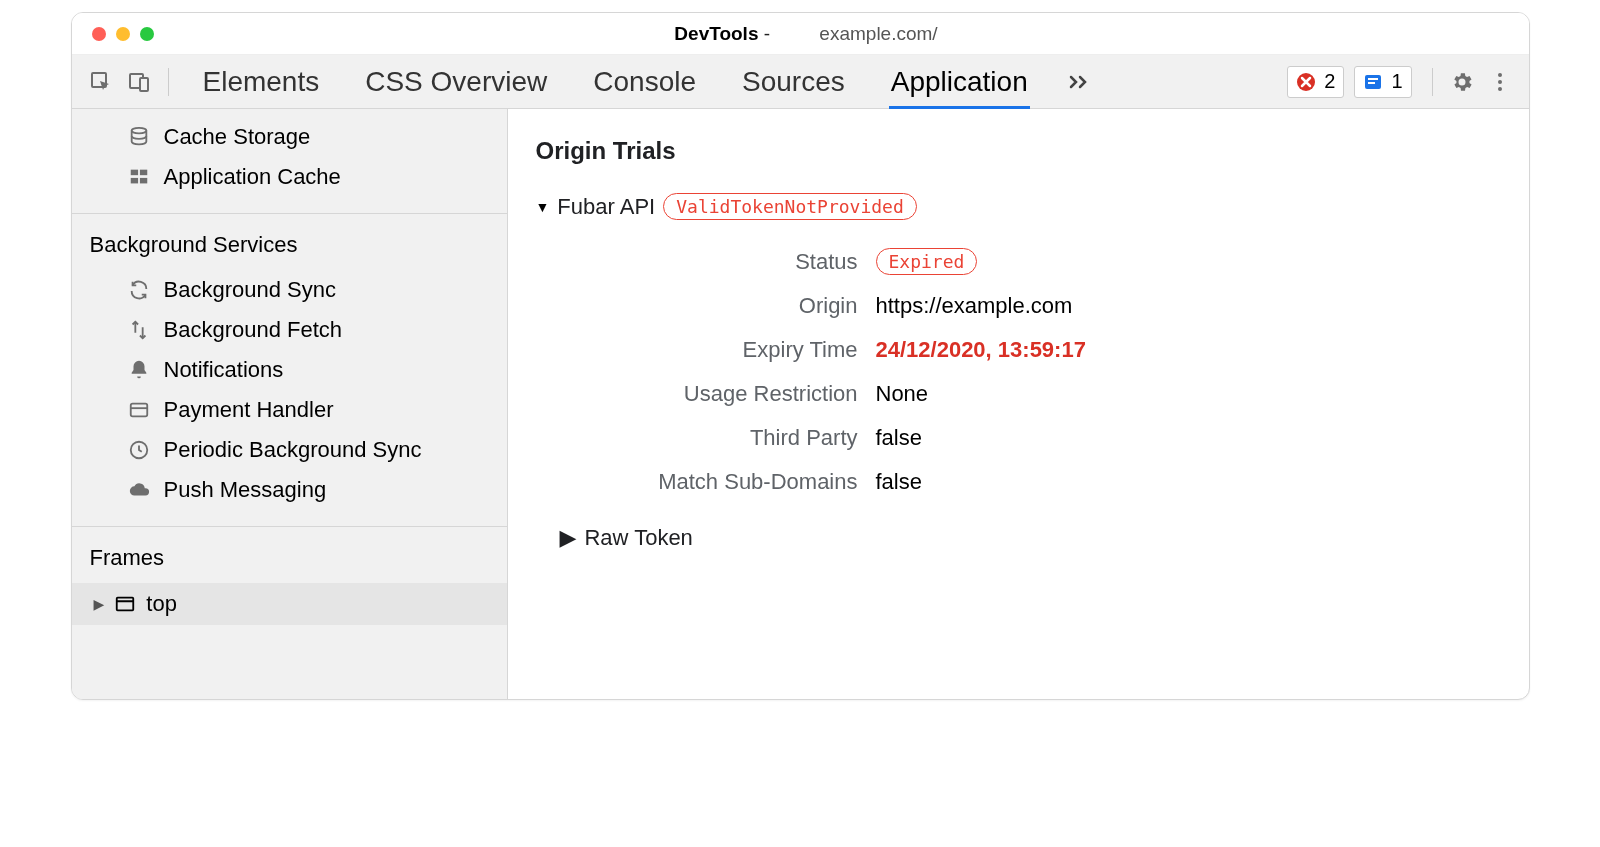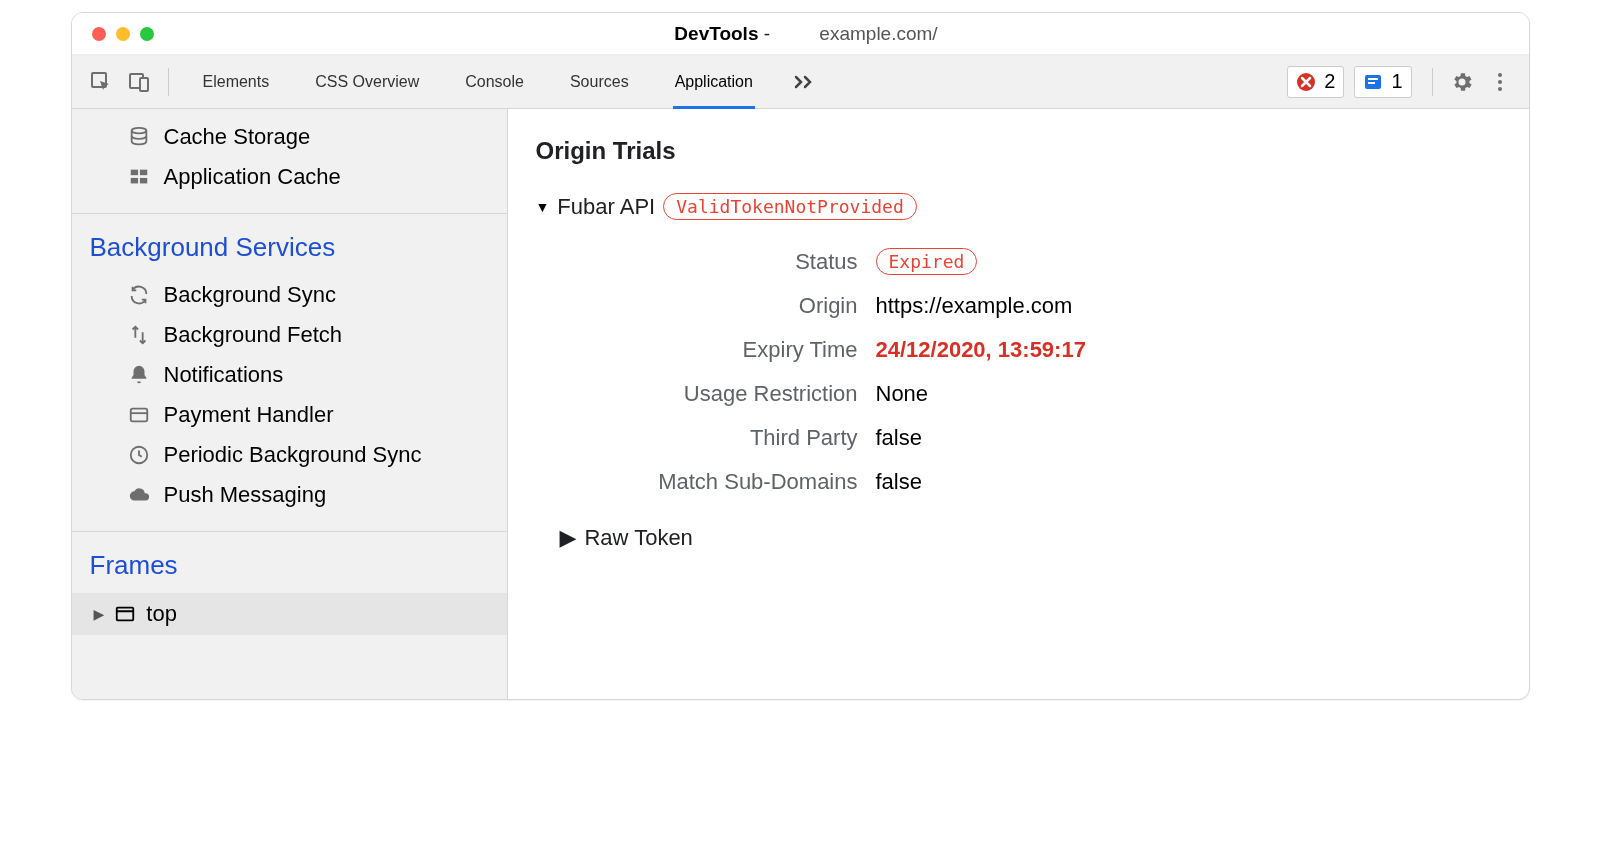--- a/index.html
+++ b/index.html
@@ -29,37 +29,37 @@
   .dot{width:14px;height:14px;border-radius:50%;}
   .dot.red{background:#ff5f57;} .dot.yellow{background:#ffbd2e;} .dot.green{background:#28c940;}
   .title{flex:1;text-align:center;font-size:19px;color:#222;}
   .title b{font-weight:600;color:#000;}
   .title .url{color:#555;margin-left:44px;}
 
   
   .toolbar{display:flex;align-items:center;height:54px;background:var(--grey-bg);border-bottom:1px solid var(--border);padding:0 10px;}
   .tool-btn{width:38px;height:38px;display:flex;align-items:center;justify-content:center;color:var(--icon);}
   .tool-sep{width:1px;height:28px;background:#ccc;margin:0 10px;}
-  .tabs{display:flex;gap:46px;padding-left:24px;font-size:16px;color:#333;}
+  .tabs{display:flex;gap:46px;padding-left:24px;font-size:28px;color:#333;}
   .tab{height:54px;display:flex;align-items:center;position:relative;}
   .tab.active{color:#000;font-weight:400;}
   .tab.active::after{content:"";position:absolute;left:-2px;right:-2px;bottom:0;height:3px;background:var(--blue);}
   .more-tabs{margin-left:40px;display:flex;align-items:center;color:#444;font-size:26px;font-weight:700;}
   .toolbar-spacer{flex:1;}
   .chip{display:flex;align-items:center;gap:8px;border:1px solid #ccc;border-radius:3px;padding:2px 8px;height:32px;font-size:20px;color:#000;background:#fff;margin-right:10px;}
   .chip svg{display:block;}
   .chip.err svg{color:#d93025;}
   .chip.issues svg{color:#1a73e8;}
 
   .body{display:flex;min-height:590px;}
   
   .sidebar{width:436px;background:var(--grey-bg);border-right:1px solid var(--border);font-size:22px;color:#000;}
   .side-item{display:flex;align-items:center;gap:14px;padding:6px 16px 6px 56px;height:40px;}
   .side-item svg{color:var(--icon);flex-shrink:0;}
-  .side-section{padding:18px 16px 12px 18px;font-size:26px;color:#1d4ed8;border-top:1px solid var(--border);}
+  .side-section{padding:18px 16px 12px 18px;font-size:22px;color:#000000;border-top:1px solid var(--border);}
   .side-section:first-child{border-top:none;}
   .tree-item{display:flex;align-items:center;gap:10px;padding:6px 16px 6px 22px;height:42px;background:#e5e5e5;}
   .tree-item .disclosure{font-size:14px;color:#555;}
 
   
   .main{flex:1;padding:20px 28px;font-size:22px;color:var(--text);}
   .main h1{font-size:24px;font-weight:700;margin:8px 0 28px 0;}
   .ot-row{display:flex;align-items:center;gap:8px;margin-bottom:22px;}
   .ot-row .disclosure{font-size:14px;color:#000;}
   .pill{border:1.5px solid var(--red-text);color:var(--red-text);border-radius:14px;padding:2px 12px;font-family:Menlo,Consolas,monospace;font-size:18px;}

